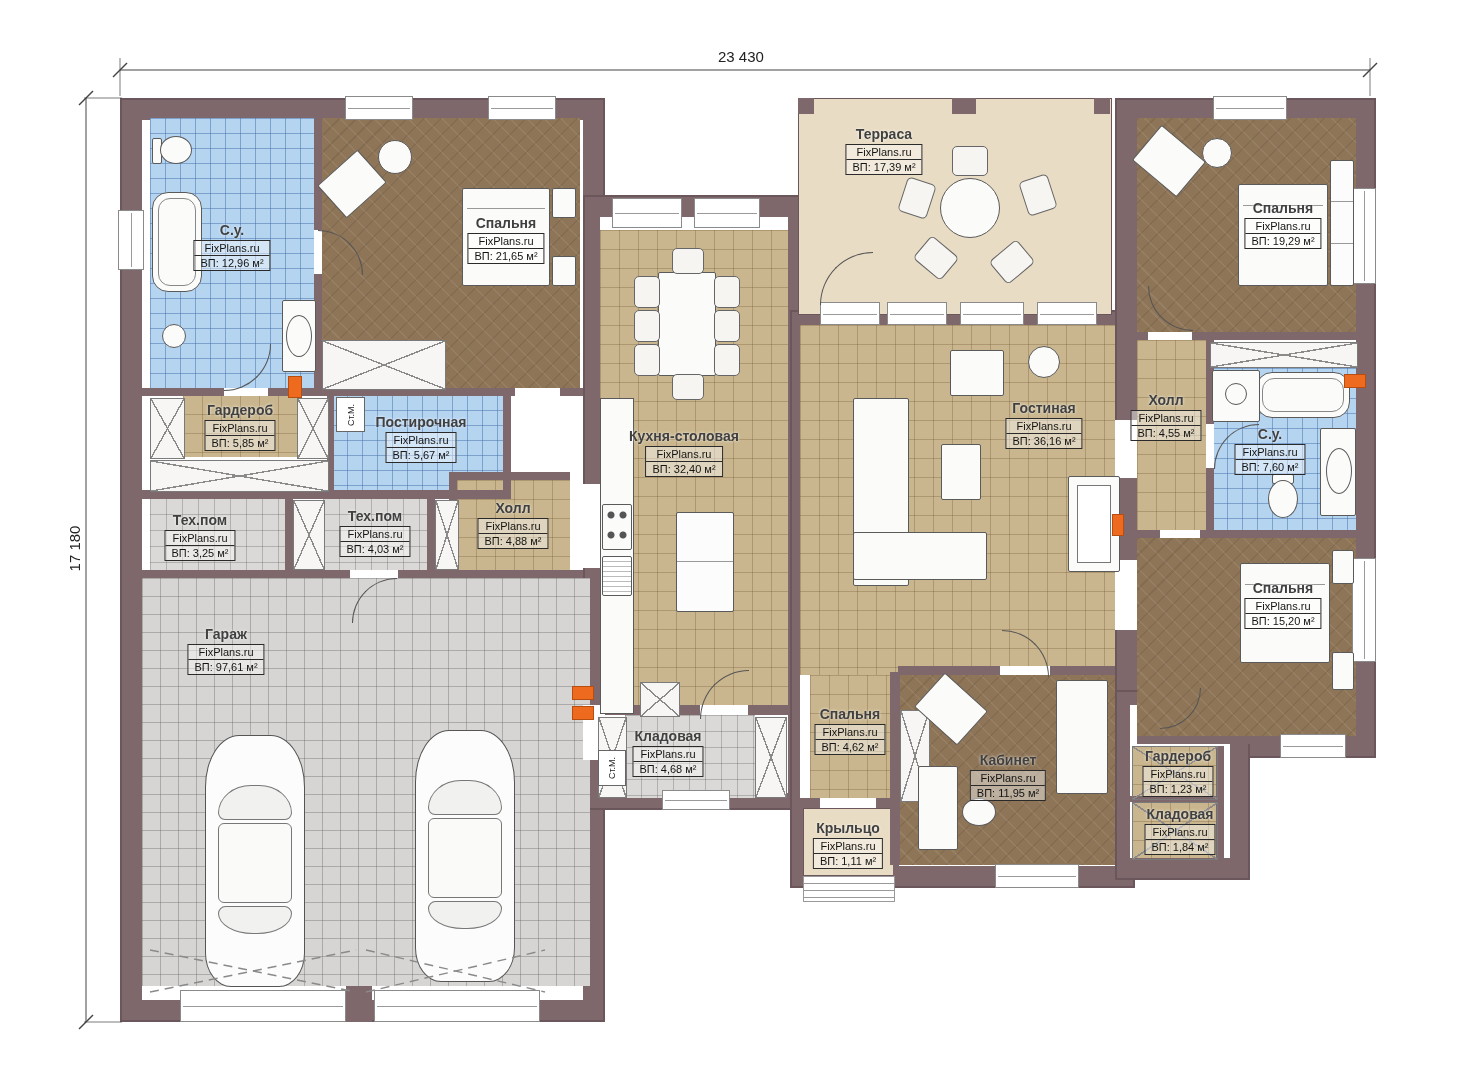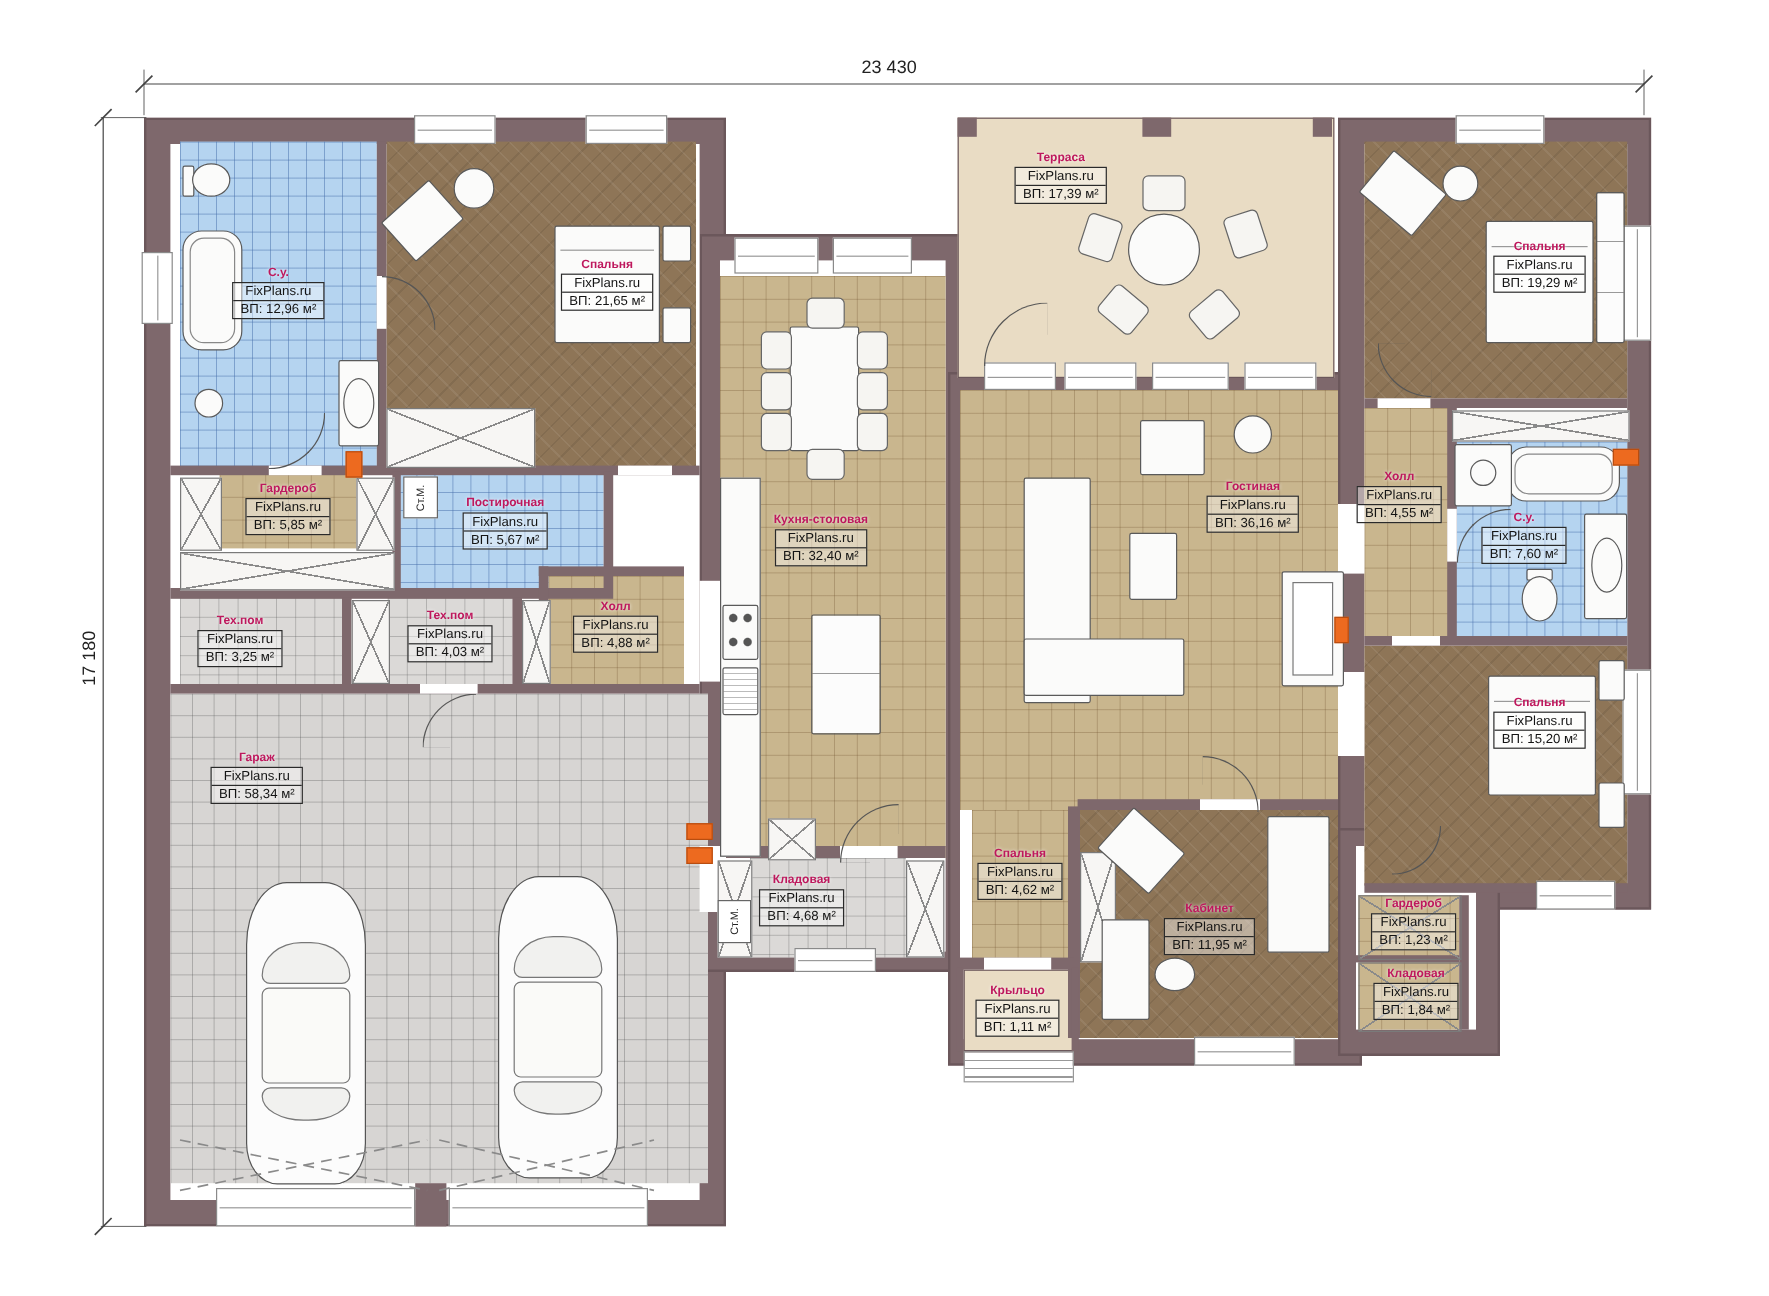--- a/index.html
+++ b/index.html
@@ -26,21 +26,21 @@
   .xb{position:absolute;background-color:#f7f6f4;border:1px solid #7a7a7a;background-image:linear-gradient(to top right,transparent calc(50% - .7px),#8a8a8a calc(50% - .7px),#8a8a8a calc(50% + .7px),transparent calc(50% + .7px)),linear-gradient(to bottom right,transparent calc(50% - .7px),#8a8a8a calc(50% - .7px),#8a8a8a calc(50% + .7px),transparent calc(50% + .7px));}
   .xb.clear{background-color:transparent;}
   .arc{position:absolute;border:1.3px solid #555;background:transparent;}
   .arc.tl{border-right:none;border-bottom:none;border-top-left-radius:100% 100%;}
   .arc.tr{border-left:none;border-bottom:none;border-top-right-radius:100% 100%;}
   .arc.bl{border-right:none;border-top:none;border-bottom-left-radius:100% 100%;}
   .arc.br{border-left:none;border-top:none;border-bottom-right-radius:100% 100%;}
   .orange{position:absolute;background:#ed6a1f;border:1px solid #b84d10;}
   .stm{position:absolute;background:#fff;border:1px solid #666;font-size:9px;color:#222;display:flex;align-items:center;justify-content:center;writing-mode:vertical-rl;transform:rotate(180deg);}
   .rl{position:absolute;display:flex;flex-direction:column;align-items:center;z-index:40;transform:translateX(-50%);}
-  .rl .nm{font-weight:bold;font-size:10px;color:#be185d;margin-bottom:2px;white-space:nowrap;text-shadow:0 0 3px rgba(255,255,255,.85);}
+  .rl .nm{font-weight:bold;font-size:14px;color:#404040;margin-bottom:2px;white-space:nowrap;text-shadow:0 0 3px rgba(255,255,255,.85);}
   .rl .bx{border:1px solid #2a2a2a;background:rgba(255,255,255,.42);font-size:11px;color:#141414;text-align:center;white-space:nowrap;}
   .rl .wm{border-bottom:1px solid #2a2a2a;padding:1px 6px;}
   .rl .ar{padding:1px 6px;}
   .dimlbl{position:absolute;font-size:15px;color:#222;z-index:50;}
   .chair{position:absolute;background:#f6f5f2;border:1px solid #666;border-radius:5px;}
   .car{position:absolute;z-index:22;}
   .car .body{position:absolute;inset:0;background:#fcfcfc;border:1.4px solid #555;border-radius:34px 34px 26px 26px/52px 52px 34px 34px;}
   .car .ws{position:absolute;left:13%;right:13%;top:20%;height:13%;border:1px solid #777;border-radius:50% 50% 8px 8px/90% 90% 8px 8px;background:#f1f1ef;}
   .car .roof{position:absolute;left:13%;right:13%;top:35%;height:31%;border:1px solid #777;border-radius:6px;background:#fafaf8;}
   .car .rw{position:absolute;left:13%;right:13%;top:68%;height:10%;border:1px solid #777;border-radius:8px 8px 50% 50%/8px 8px 80% 80%;background:#f1f1ef;}
@@ -322,25 +322,25 @@
         <div class="ar">ВП: 4,03 м²</div>
       </div>
     </div>
   <div class="rl" style="left:513px;top:500px">
       <div class="nm">Холл</div>
       <div class="bx">
         <div class="wm">FixPlans.ru</div>
         <div class="ar">ВП: 4,88 м²</div>
       </div>
     </div>
-  <div class="rl" style="left:214px;top:626px">
+  <div class="rl" style="left:226px;top:626px">
       <div class="nm">Гараж</div>
       <div class="bx">
         <div class="wm">FixPlans.ru</div>
-        <div class="ar">ВП: 58,34 м²</div>
+        <div class="ar">ВП: 97,61 м²</div>
       </div>
     </div>
   <div class="rl" style="left:684px;top:428px">
       <div class="nm">Кухня-столовая</div>
       <div class="bx">
         <div class="wm">FixPlans.ru</div>
         <div class="ar">ВП: 32,40 м²</div>
       </div>
     </div>
   <div class="rl" style="left:668px;top:728px">

